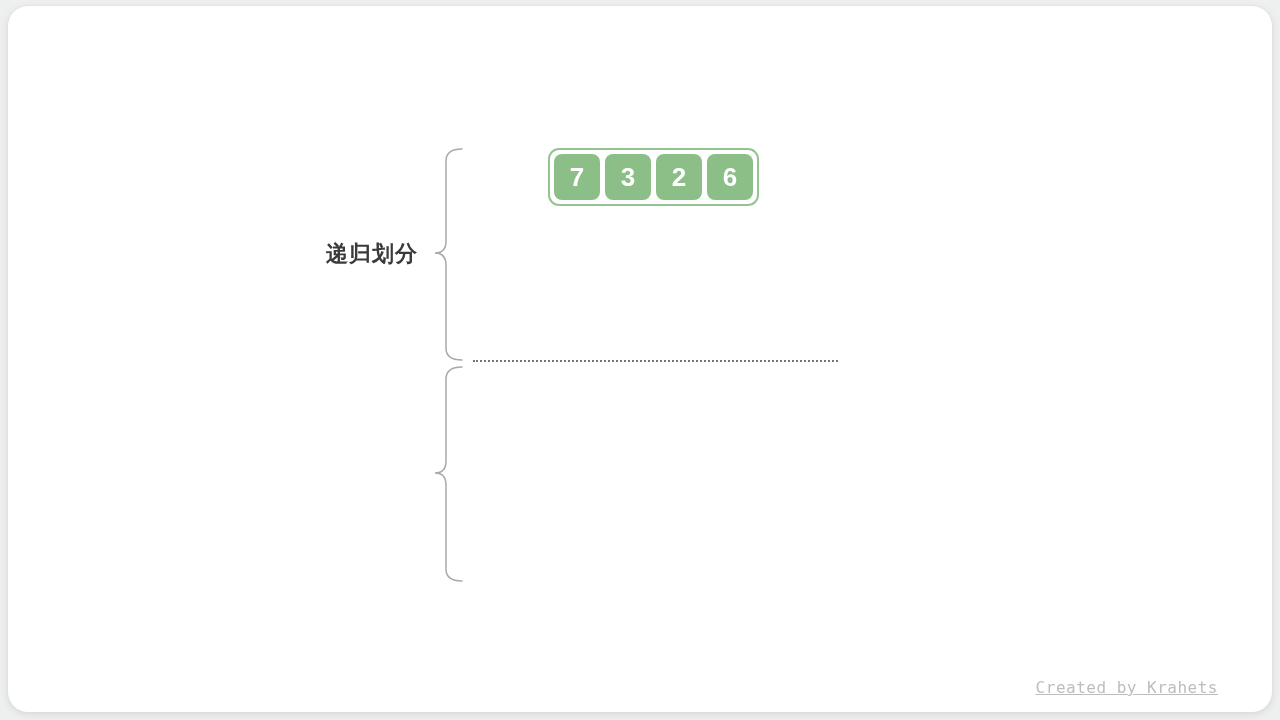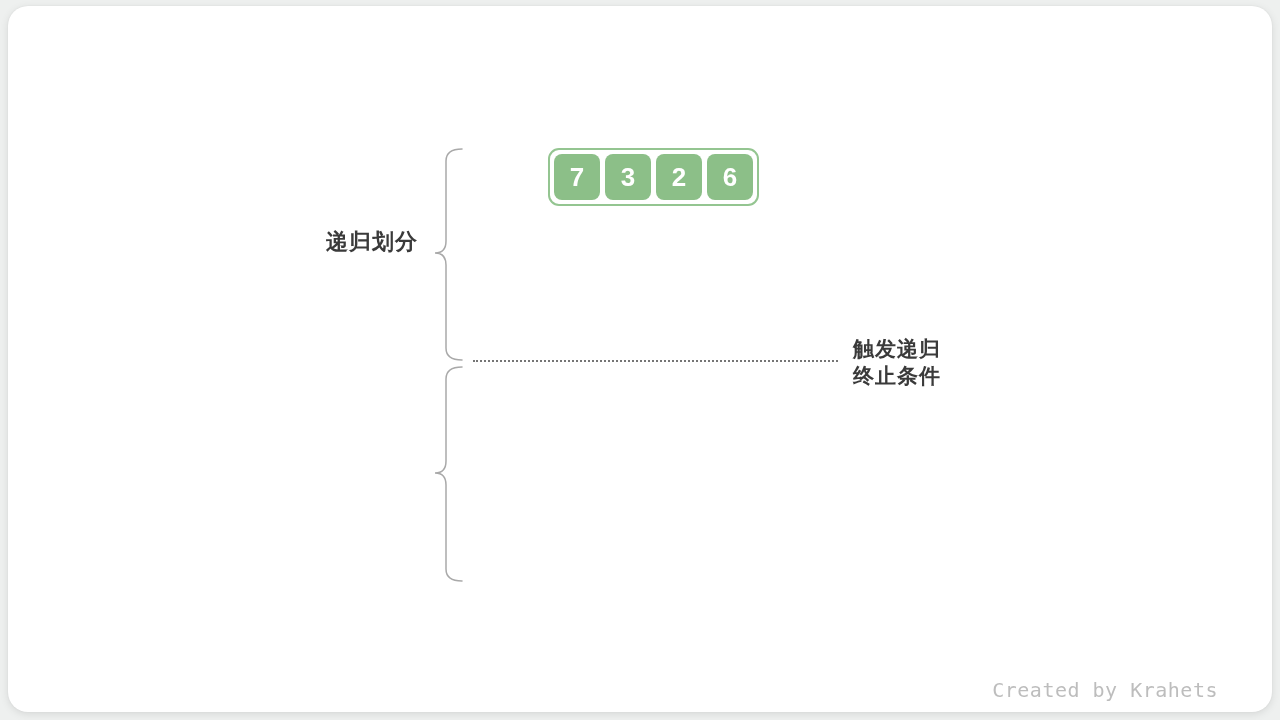--- a/index.html
+++ b/index.html
@@ -50,21 +50,21 @@
   
   .phase-label {
     position: absolute;
     width: 160px;
     text-align: right;
     font-size: 22px;
     font-weight: bold;
     color: #3a3a3a;
     letter-spacing: 1px;
   }
-  .phase-label.divide { left: 250px; top: 221px; font-family: Liberation Serif, serif; }
+  .phase-label.divide { left: 250px; top: 233px; font-family: Liberation Serif, serif; }
   .phase-label.merge  { left: 250px; top: 453px; }
   
   .dotted-line {
     position: absolute;
     left: 465px; top: 354px;
     width: 365px; height: 0;
     border-top: 2px dotted #757575;
   }
   
   .termination-label {
@@ -75,23 +75,24 @@
     color: #3a3a3a;
     line-height: 27px;
     letter-spacing: 1px;
     white-space: nowrap;
   }
   
   .footer-credit {
     position: absolute;
     right: 54px; top: 672px;
     font-family: "DejaVu Sans Mono", "Liberation Mono", monospace;
-    font-size: 20px;
+    font-size: 16px;
     letter-spacing: 0.5px;
     color: #bdbdbd;
+    text-decoration: underline;
   }
 </style>
 </head>
 <body>
 
 <div class="card">
 
   <div class="array-container">
     <div class="array-cell">
       <span>7</span>
@@ -113,20 +114,16 @@
 
   <svg class="brace-svg" style="left:424px; top:357px;" width="36" height="222">
     <path class="brace-path" d="M30,4 Q14,4 14,16 L14,98 Q14,110 3,110 Q14,110 14,122 L14,206 Q14,218 30,218"></path>
   </svg>
 
   <div class="phase-label divide">递归划分</div>
 
 
   <div class="dotted-line"></div>
 
-  <div class="termination-label">
-    <div>触发递归</div>
-    <div>终止条件</div>
-  </div>
 
   <div class="footer-credit">Created by Krahets</div>
 
 </div>
 
 </body></html>

